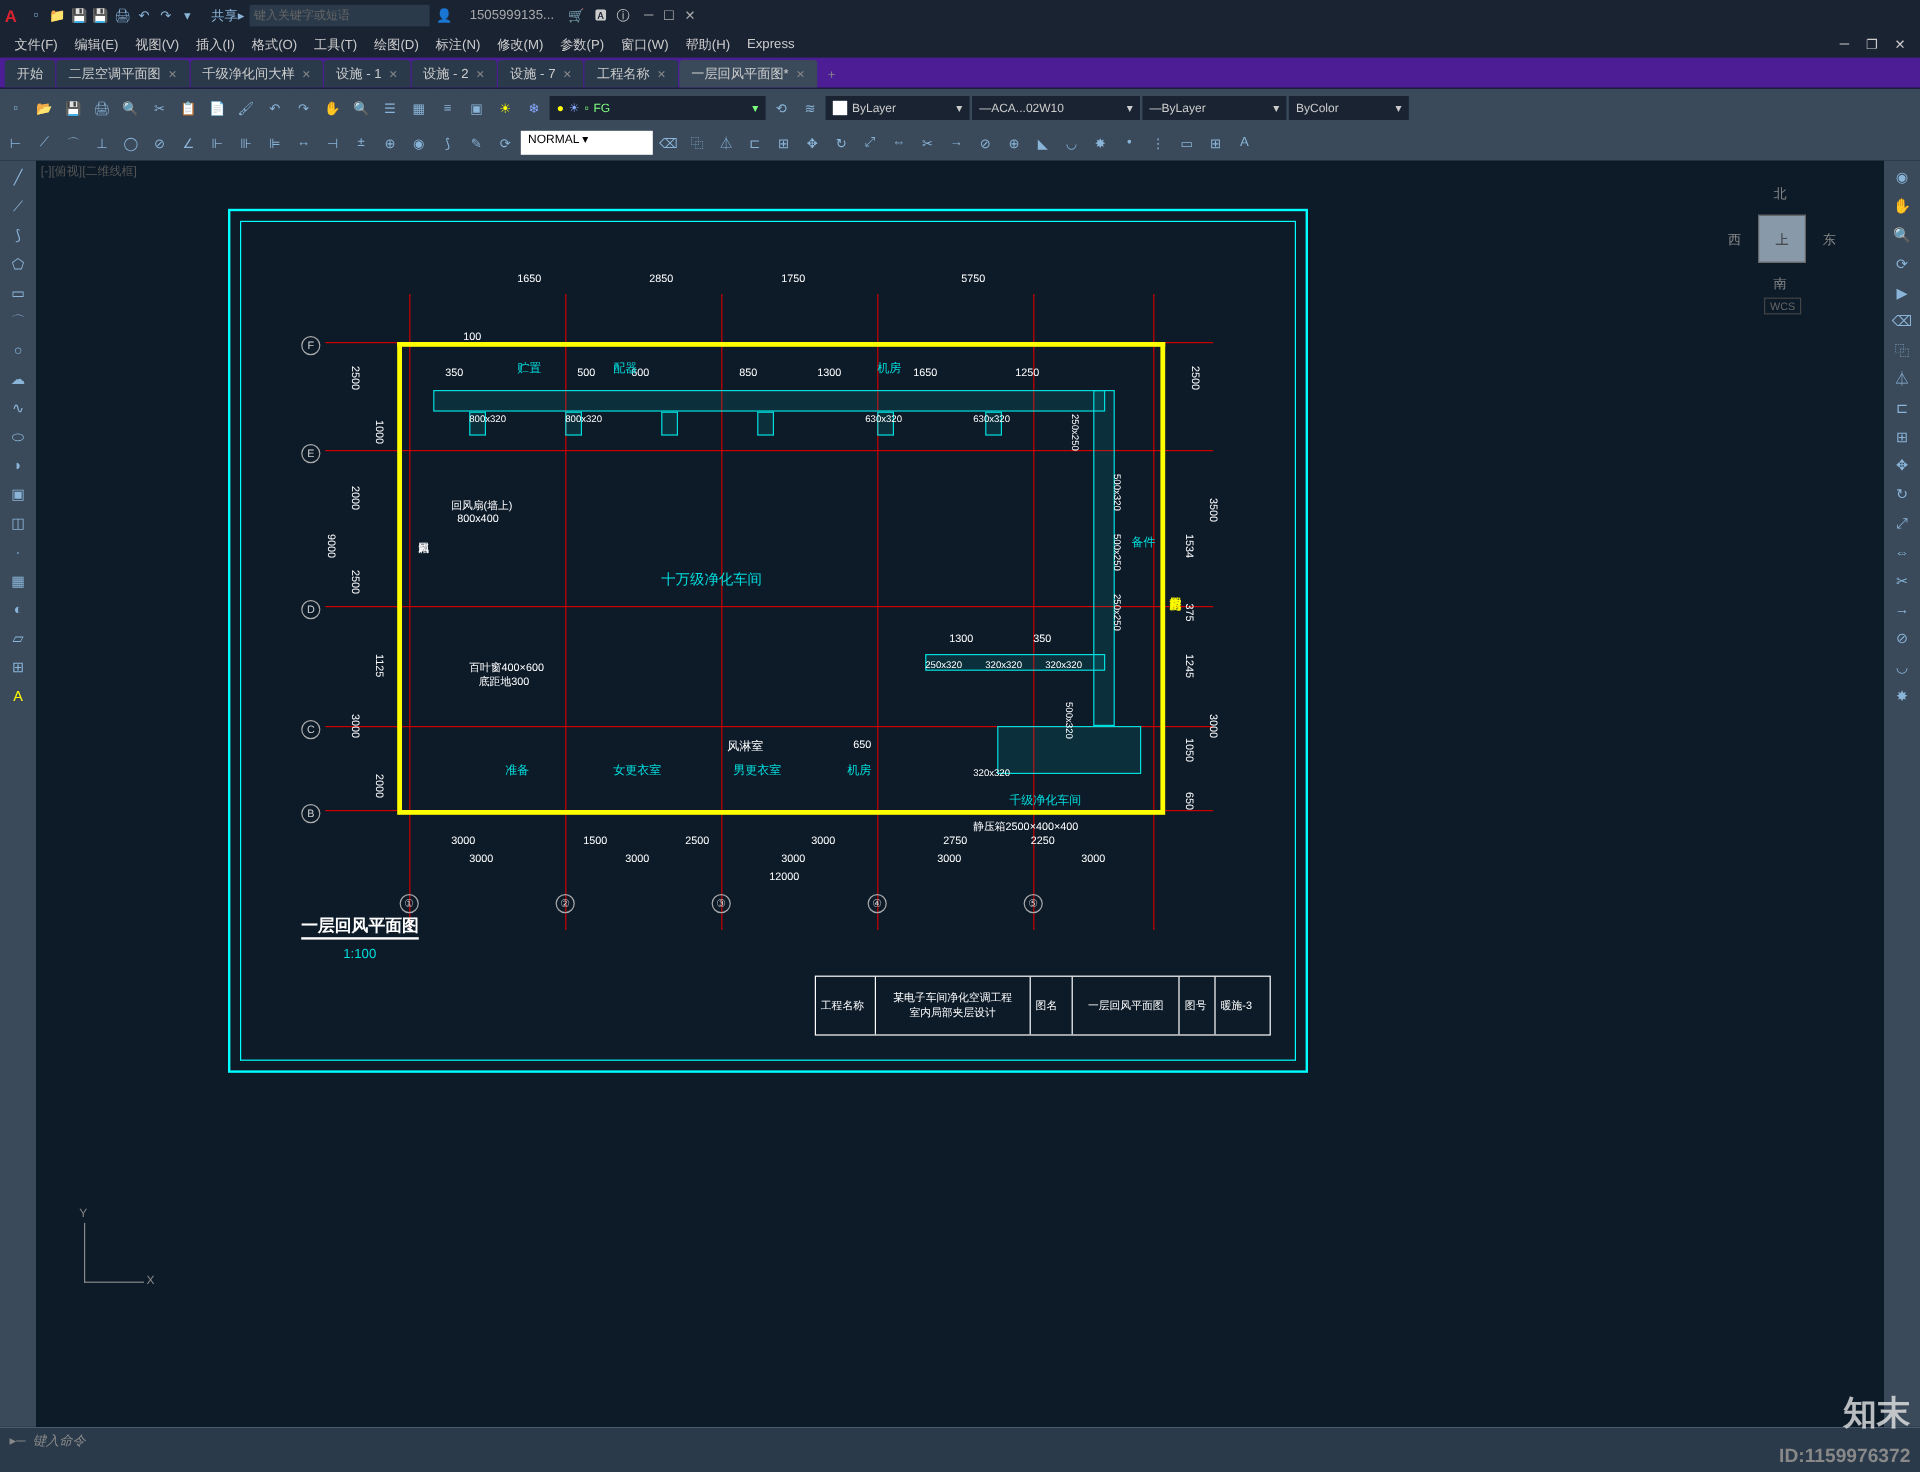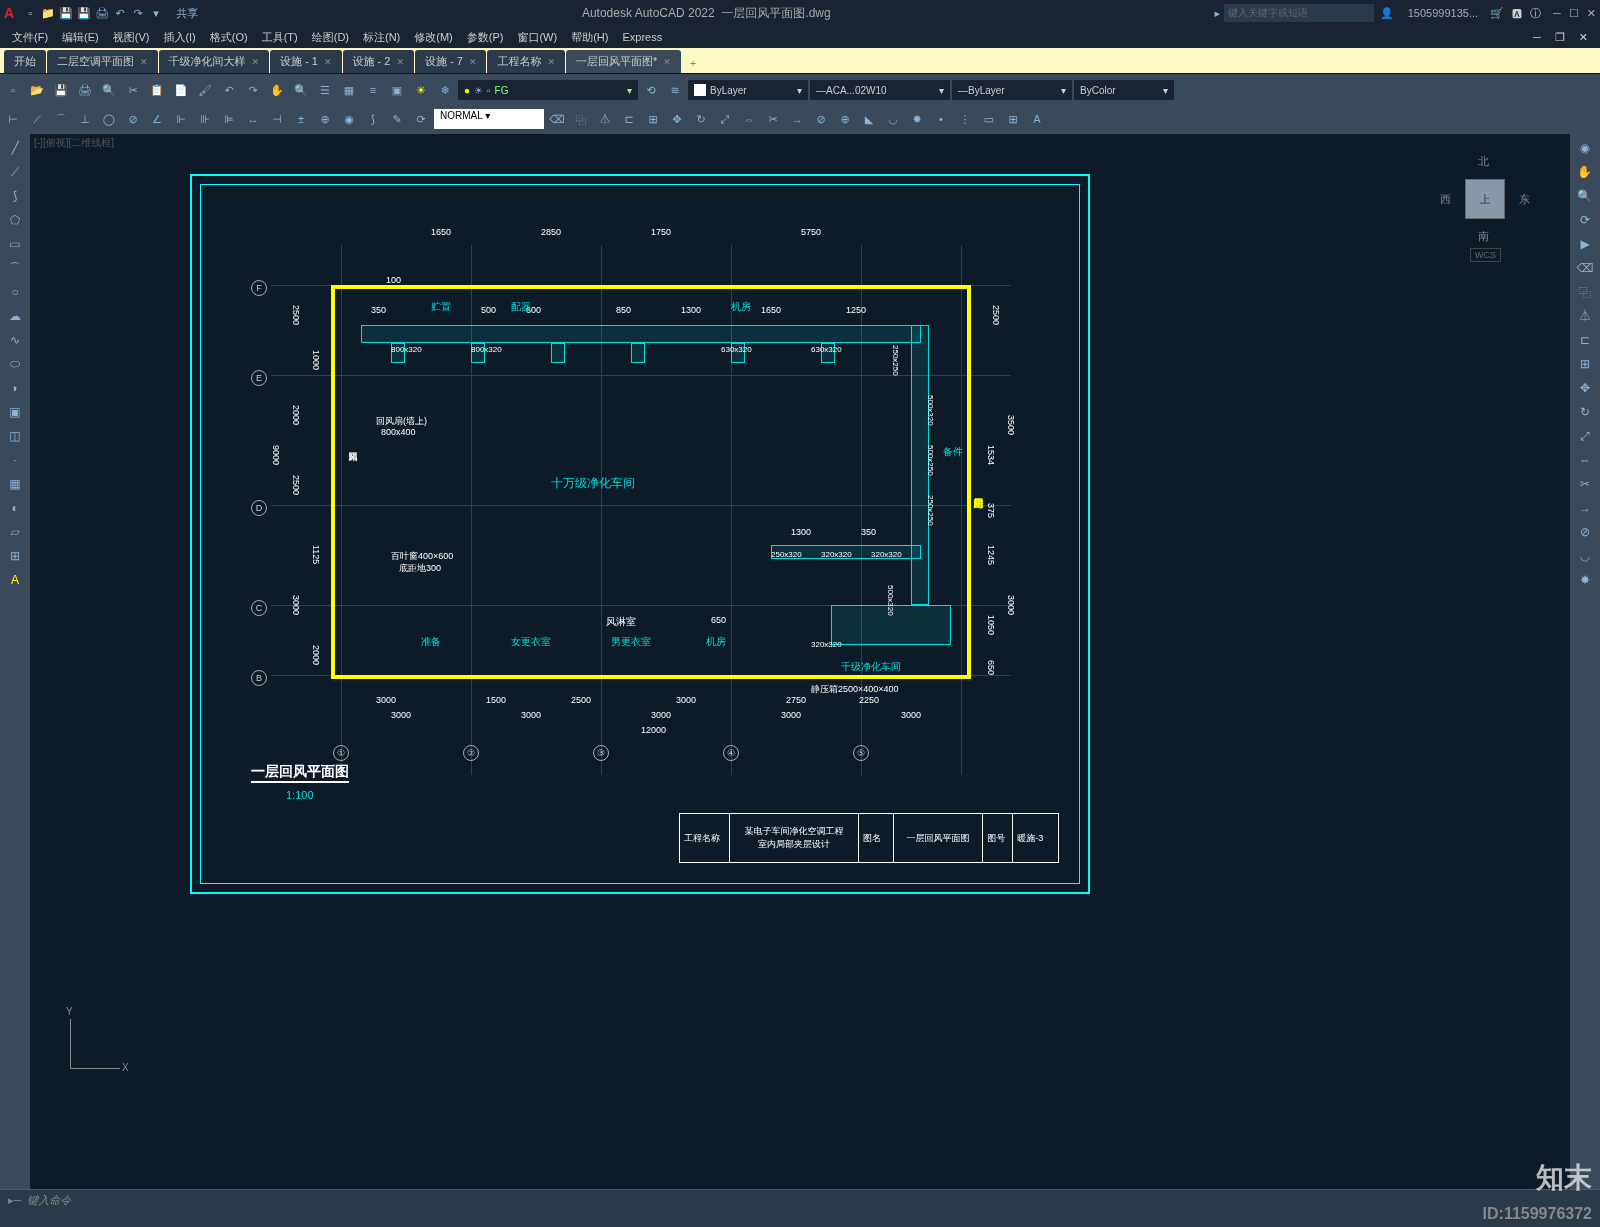--- a/index.html
+++ b/index.html
@@ -7,21 +7,21 @@
 .titlebar{height:26px;background:#1a2332;display:flex;align-items:center;padding:0 4px;}
 .titlebar .logo{color:#d9232e;font-weight:bold;font-size:14px;margin-right:8px;}
 .titlebar .qat{display:flex;gap:2px;}
 .titlebar .qat span{width:16px;height:16px;display:flex;align-items:center;justify-content:center;color:#8ab4d8;font-size:11px;}
 .titlebar .center{flex:1;text-align:center;color:#aaa;font-size:12px;}
 .titlebar .search{background:#2a3a4a;width:150px;height:18px;padding:0 4px;color:#666;font-size:10px;display:flex;align-items:center;}
 .titlebar .user{color:#aaa;margin:0 8px;font-size:11px;}
 .titlebar .wincontrols{display:flex;gap:8px;color:#aaa;margin-left:8px;}
 .menubar{height:22px;background:#1a2332;display:flex;align-items:center;padding:0 6px;gap:2px;}
 .menubar span{padding:2px 6px;color:#ccc;font-size:11px;}
-.tabbar{height:26px;background:#fef9c3;display:flex;align-items:end;padding:0 4px;border-bottom:1px solid #0a1520;}
+.tabbar{height:26px;background:#4c1d95;display:flex;align-items:end;padding:0 4px;border-bottom:1px solid #0a1520;}
 .tab{padding:4px 10px;background:#2a3a4a;color:#ccc;font-size:11px;margin-right:1px;border-radius:3px 3px 0 0;display:flex;align-items:center;gap:6px;}
 .tab.active{background:#3a4a5a;}
 .tab .close{color:#888;font-size:9px;}
 .ribbon{height:60px;background:#3a4a5a;display:flex;align-items:center;padding:2px;gap:1px;flex-wrap:wrap;overflow:hidden;}
 .ribbon-row{display:flex;align-items:center;width:100%;height:28px;gap:2px;}
 .rbtn{width:22px;height:22px;display:flex;align-items:center;justify-content:center;background:#3a4a5a;color:#8ab4d8;font-size:11px;}
 .layer-sel{background:#1a2332;color:#7fff7f;padding:1px 6px;width:180px;height:20px;font-size:10px;display:flex;align-items:center;gap:4px;}
 .prop-sel{background:#1a2332;color:#ccc;padding:1px 6px;height:20px;font-size:10px;display:flex;align-items:center;}
 .normal-sel{background:#fff;color:#000;padding:1px 6px;width:110px;height:20px;font-size:10px;}
 .workspace{position:relative;background:#0d1b29;height:1055px;display:flex;}
@@ -67,23 +67,20 @@
     <span>▫</span>
     <span>📁</span>
     <span>💾</span>
     <span>💾</span>
     <span>🖨</span>
     <span>↶</span>
     <span>↷</span>
     <span>▾</span>
   </div>
   <span style="margin-left:12px;color:#8ab4d8">共享</span>
-  <div class="center">
-    <span>Autodesk AutoCAD 2022</span>&nbsp;&nbsp;<span>一层回风平面图.dwg</span>
-  </div>
   <span style="color:#8ab4d8;margin-right:4px">▸</span>
   <div class="search">键入关键字或短语</div>
   <span style="color:#8ab4d8;margin:0 6px">👤</span>
   <span class="user">1505999135...</span>
   <span style="margin:0 4px">🛒</span>
   <span style="margin:0 4px">🅰</span>
   <span style="margin:0 4px">ⓘ</span>
   <div class="wincontrols">
     <span>─</span>
     <span>☐</span>

